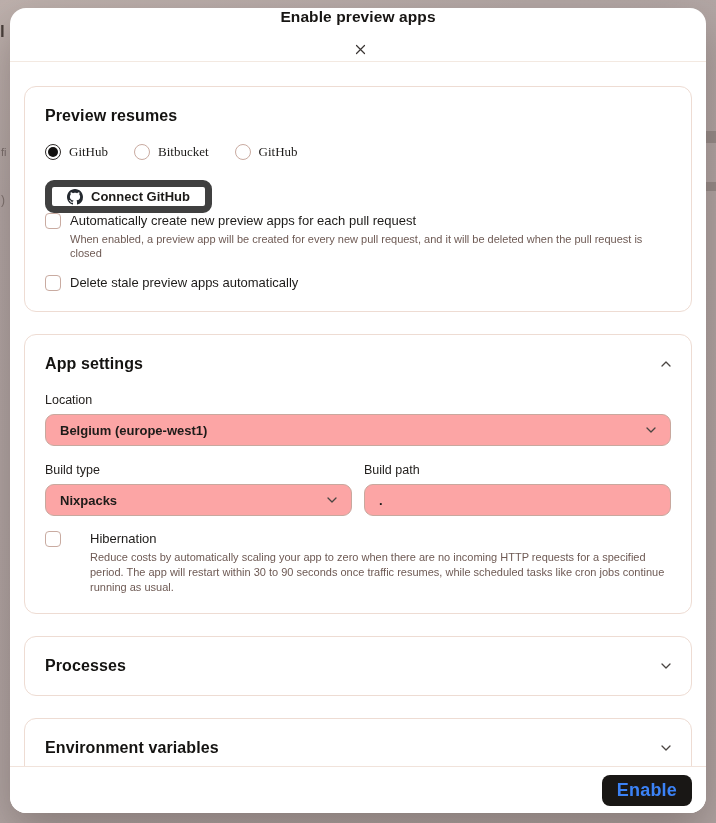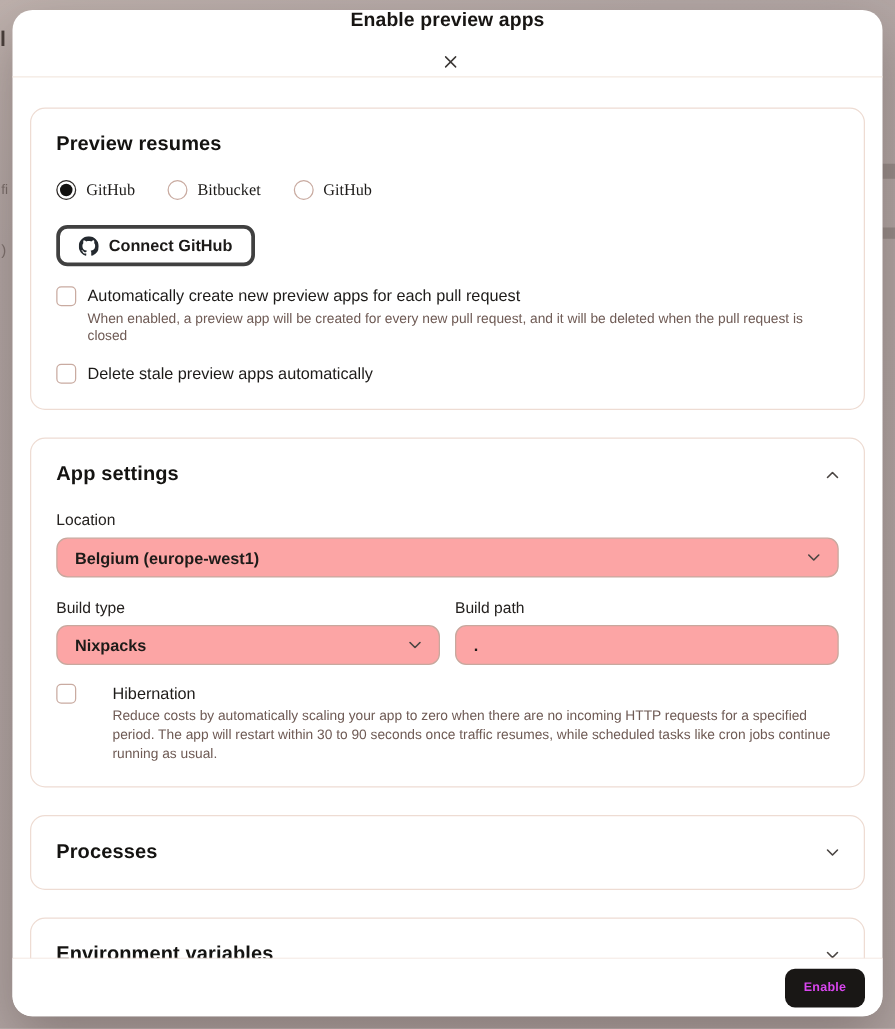--- a/index.html
+++ b/index.html
@@ -53,26 +53,26 @@
   .radio-group.selected .radio { border:1.5px solid #2e2a28; }
   .radio-group.selected .radio::after {
     content:""; position:absolute; left:50%; top:50%; width:10px; height:10px;
     transform:translate(-50%,-50%); border-radius:50%; background:#121110;
   }
   .radio-label { font-size:13px; color:#1d1b19; }
 
   
   .connect-btn {
     margin-top:20px; display:inline-flex; align-items:center; gap:8px;
-    height:33px; padding:0 15px; border:3px solid #404040; border-radius:9px;
+    height:33px; padding:0 15px; border:7px solid #404040; border-radius:9px;
     background:#fff; font-size:13px; font-weight:600; color:#1c1a18; cursor:pointer;
   }
 
   
-  .checkbox-row { display:flex; align-items:flex-start; gap:9px; margin-top:16px; }
+  .checkbox-row { display:flex; align-items:flex-start; gap:9px; margin-top:0; }
   .checkbox { width:16px; height:16px; border:1px solid #c9aba1; border-radius:4px; background:#fff; flex:0 0 16px; margin-top:0px; cursor:pointer; }
   .checkbox-label { font-size:13px; color:#1d1b19; line-height:16px; cursor:pointer; }
   .checkbox-desc { font-size:11px; color:#6e5a54; line-height:14px; margin-top:3px; }
   .cb-texts { display:flex; flex-direction:column; }
 
   
   .field-label { font-size:12.5px; color:#24211f; margin-top:20px; margin-bottom:7px; font-weight:400; }
   .select, .text-input {
     height:32px; border:1px solid #c8a89e; border-radius:9px; background:#fca5a5;
     display:flex; align-items:center; padding:0 14px; font-size:13px; color:#1d1b19;
@@ -85,22 +85,22 @@
 
   .chev { display:inline-flex; }
 
   
   .modal-footer {
     position:absolute; left:0; right:0; bottom:0; height:47px;
     border-top:1px solid #f1e3db; display:flex; align-items:center; justify-content:flex-end;
     padding-right:14px; border-radius:0 0 16px 16px; background:#fff;
   }
   .enable-btn {
-    height:31px; padding:0 15px; background:#191715; color:#d946ef; border:none;
-    border-radius:8px; font-size:10px; font-weight:700; font-family:"Liberation Sans", sans-serif;
+    height:31px; padding:0 15px; background:#191715; color:#3b82f6; border:none;
+    border-radius:8px; font-size:18px; font-weight:700; font-family:"Liberation Sans", sans-serif;
     cursor:pointer; letter-spacing:.2px;
   }
 </style>
 </head>
 <body>
 
 <div class="viewport">
 
   <span class="bg-frag f1">l</span>
   <span class="bg-frag f2">fi</span>

